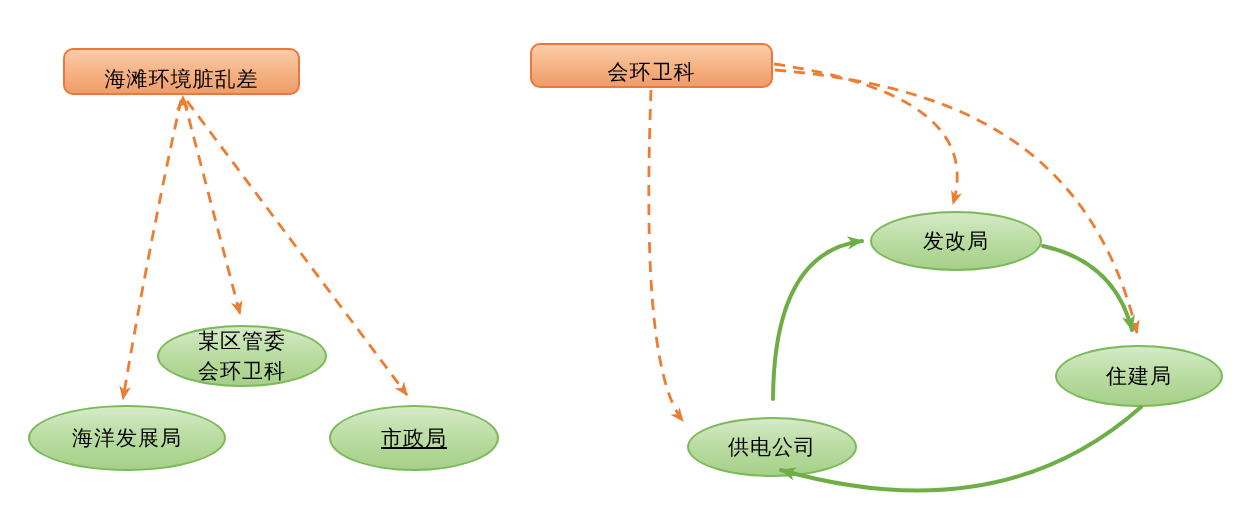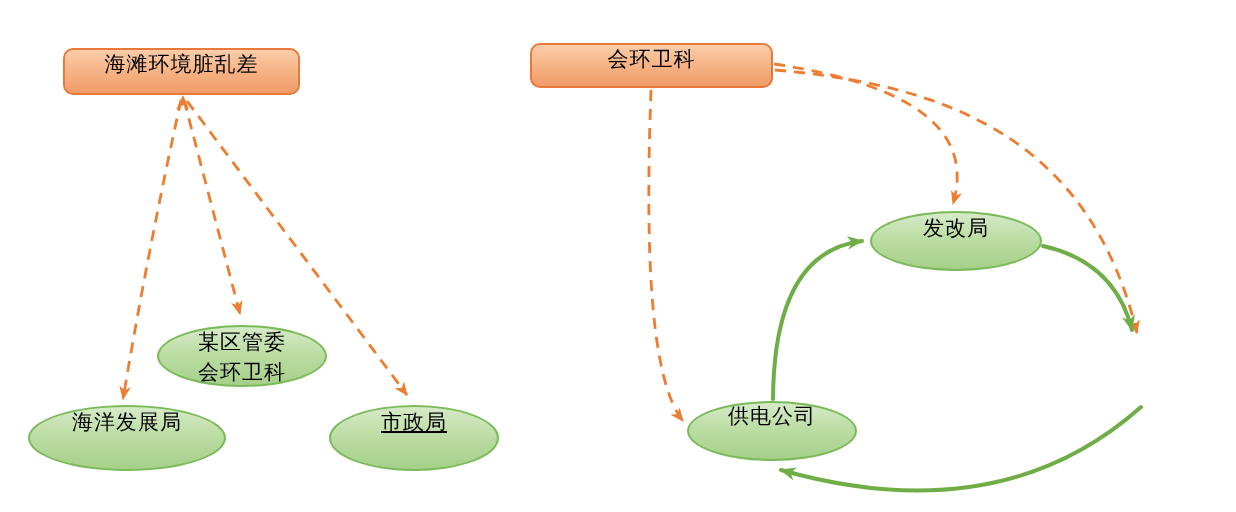--- a/index.html
+++ b/index.html
@@ -4,28 +4,28 @@
 <style>
   html,body{margin:0;padding:0;background:#ffffff;}
   .canvas{
     position:relative;width:1236px;height:512px;background:#ffffff;overflow:hidden;
     font-family:"Liberation Sans","DejaVu Sans",sans-serif;color:#000;
   }
   .issue-box{
     position:absolute;box-sizing:border-box;
     border:2.5px solid #E8793A;border-radius:10px;
     background:linear-gradient(180deg,#FBCDA9 0%,#F5AE7F 60%,#F09C6A 100%);
-    display:flex;align-items:flex-start;justify-content:center;
+    display:flex;align-items:flex-end;justify-content:center;
     font-size:21px;letter-spacing:1px;
   }
   .dept{
     position:absolute;box-sizing:border-box;
     border:2px solid #7ABA58;border-radius:50%;
     background:linear-gradient(180deg,#D6EAC8 0%,#BCDDA4 45%,#A6D089 100%);
-    display:flex;flex-direction:column;align-items:center;justify-content:flex-start;
+    display:flex;flex-direction:column;align-items:center;justify-content:center;
     font-size:21px;letter-spacing:1px;text-align:center;line-height:1.45;
   }
   .connector-layer{position:absolute;left:0;top:0;z-index:3;pointer-events:none;}
   .nodes{position:absolute;left:0;top:0;width:100%;height:100%;z-index:1;}
 </style>
 </head>
 <body>
 
 <div class="canvas">
 
@@ -49,22 +49,25 @@
     </div>
 
     <div class="issue-box" style="left:530px;top:43px;width:243px;height:45px;">
       <span>会环卫科</span>
     </div>
 
     <div class="dept" style="left:870px;top:211px;width:172px;height:60px;">
       <span>发改局</span>
     </div>
 
+    <div class="dept" style="left:1055px;top:345px;width:168px;height:62px;">
+      <span>住建局</span>
+    </div>
 
-    <div class="dept" style="left:687px;top:401px;width:170px;height:60px;font-family:Liberation Mono, monospace;">
+    <div class="dept" style="left:687px;top:417px;width:170px;height:60px;">
       <span>供电公司</span>
     </div>
   </div>
 
   <svg class="connector-layer" width="1236" height="512" viewBox="0 0 1236 512">
     <defs>
       <marker id="arrow-o" viewBox="0 0 12 10" markerWidth="14" markerHeight="12" refX="11" refY="5" orient="auto" markerUnits="userSpaceOnUse">
         <path d="M0,0 L12,5 L0,10 L3.5,5 Z" fill="#ED7D31"></path>
       </marker>
       <marker id="arrow-g" viewBox="0 0 12 10" markerWidth="16" markerHeight="14" refX="11" refY="5" orient="auto" markerUnits="userSpaceOnUse">

